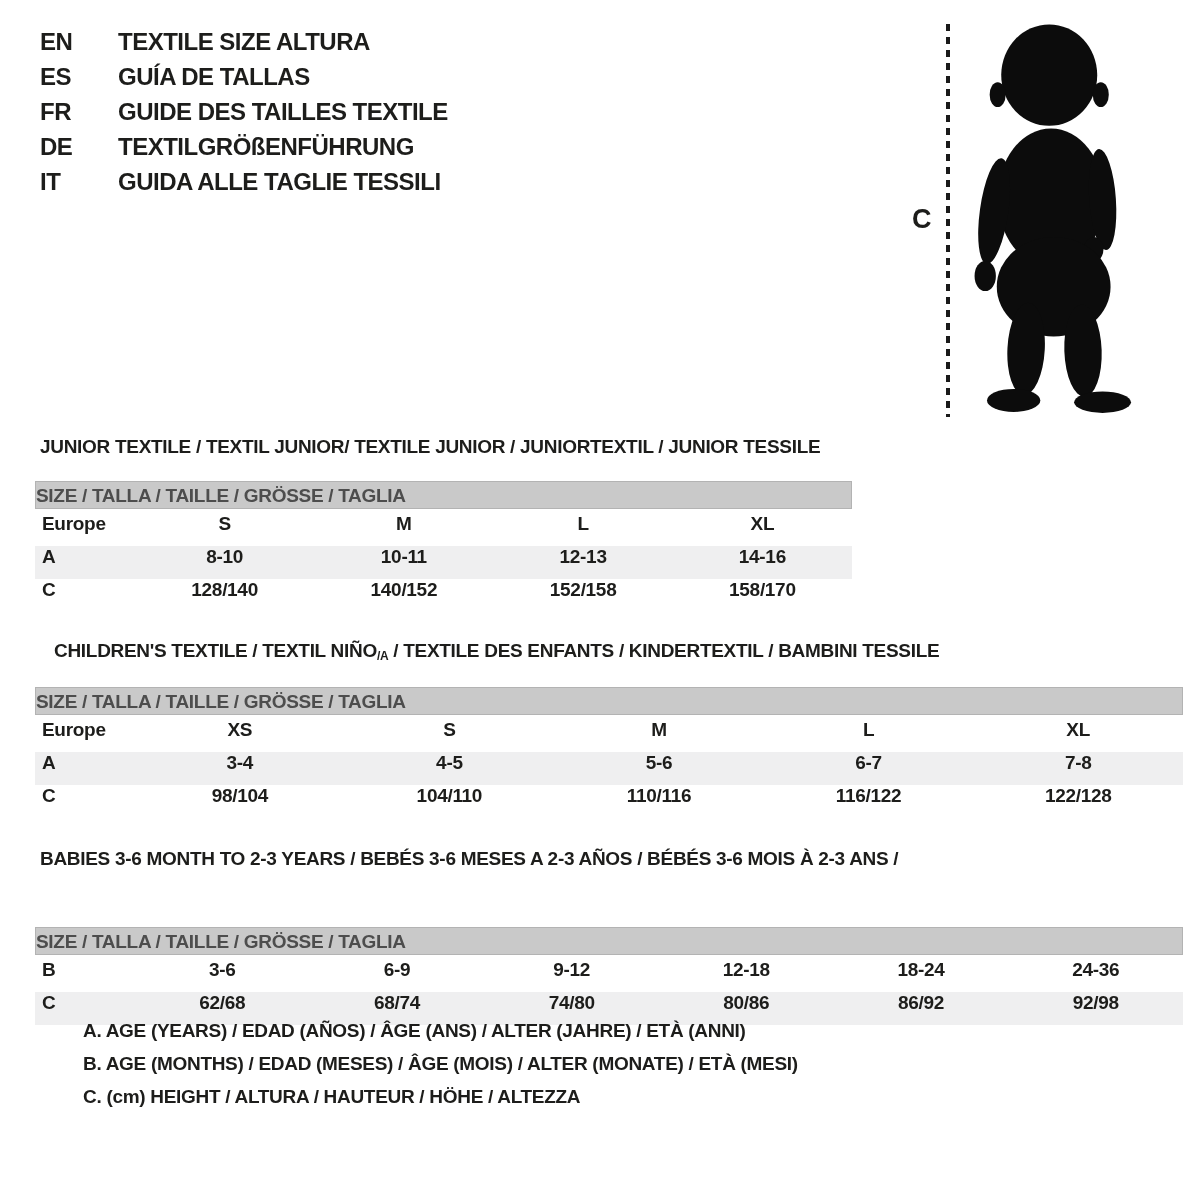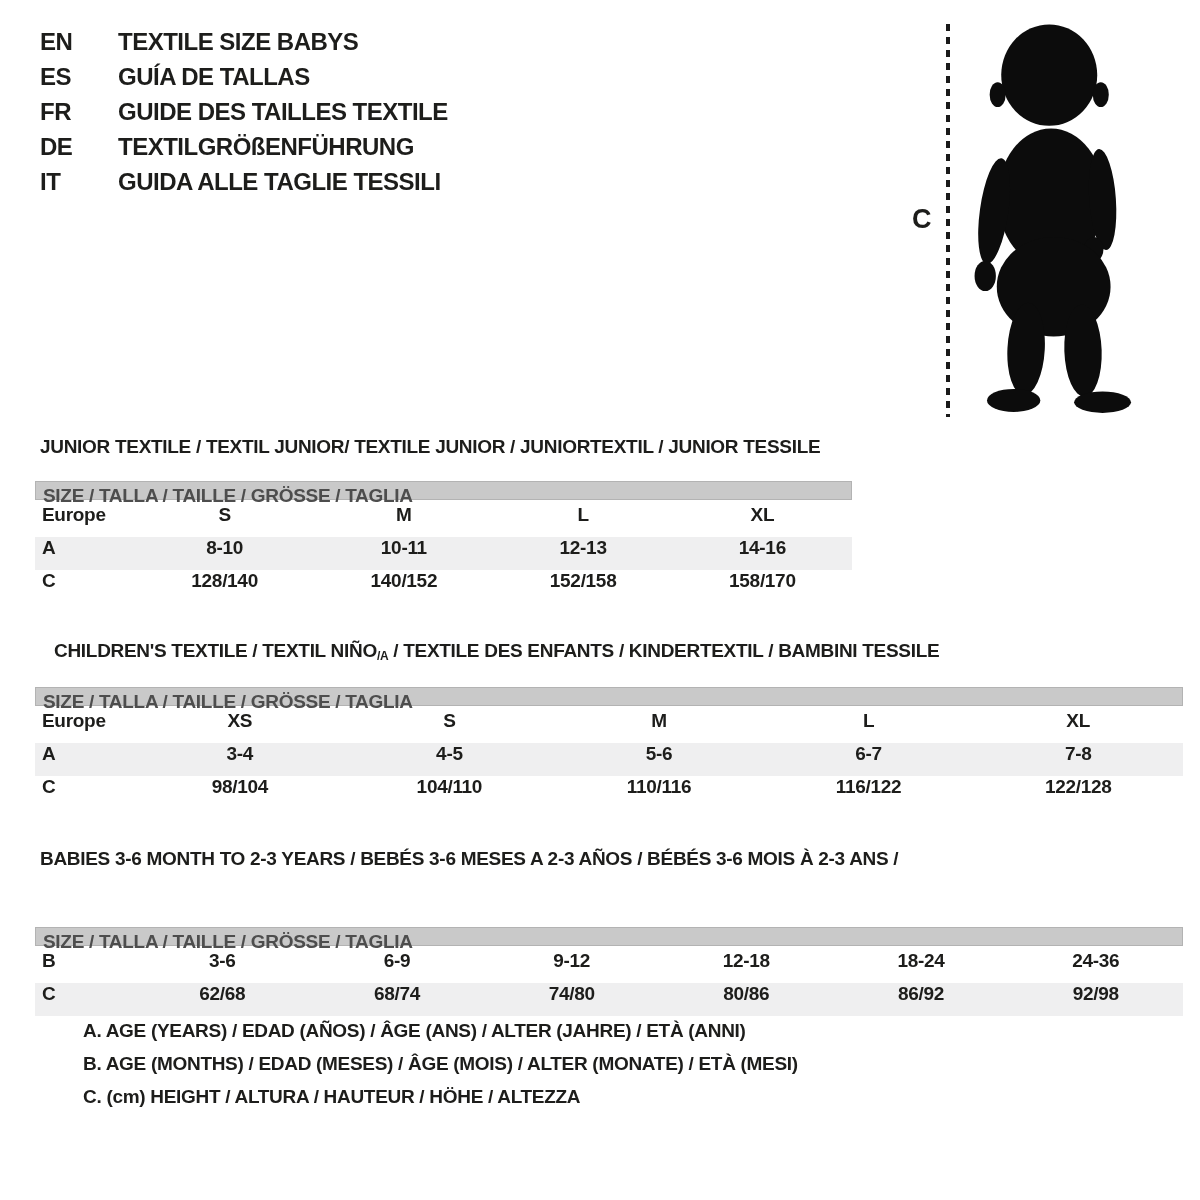--- a/index.html
+++ b/index.html
@@ -23,21 +23,21 @@
   .silhouette { position:absolute; left:962px; top:20px; }
 
   
   .sec-title { position:absolute; font-size:19px; letter-spacing:-0.3px; white-space:nowrap; }
   .sec-title .subsc { font-size:12px; vertical-align:-3px; }
   .two-line { line-height:33px; }
 
   
   .size-table { position:absolute; }
   .thead {
-    height:19px; line-height:27px; padding-left:7px; box-sizing:border-box;
+    height:28px; line-height:27px; box-sizing:border-box;
     background:var(--header-bg, #c9c9c9); color:var(--header-fg, #4d4d4d);
     font-size:19px; letter-spacing:-0.3px;
     border:1px solid #b3b3b3; margin-bottom:4px;
   }
   .trow { display:flex; height:33px; align-items:flex-start; font-size:19px; letter-spacing:-0.3px; }
   .trow.shaded { background:var(--shade-bg, #efeff0); }
   .rlabel { width:100px; padding-left:7px; box-sizing:border-box; flex:0 0 auto; }
   .cell { flex:1 1 0; text-align:center; }
 
   
@@ -45,21 +45,21 @@
   .legend-line { line-height:33px; font-size:19px; letter-spacing:-0.3px; white-space:nowrap; }
 </style>
 </head>
 <body>
 
 <div class="canvas">
 
   <div class="lang-block">
     <div class="lang-row">
       <span class="lang-code">EN</span>
-      <span class="lang-title">TEXTILE SIZE BABYS</span>
+      <span class="lang-title">TEXTILE SIZE ALTURA</span>
     </div>
     <div class="lang-row">
       <span class="lang-code">ES</span>
       <span class="lang-title">GUÍA DE TALLAS</span>
     </div>
     <div class="lang-row">
       <span class="lang-code">FR</span>
       <span class="lang-title">GUIDE DES TAILLES TEXTILE</span>
     </div>
     <div class="lang-row">

